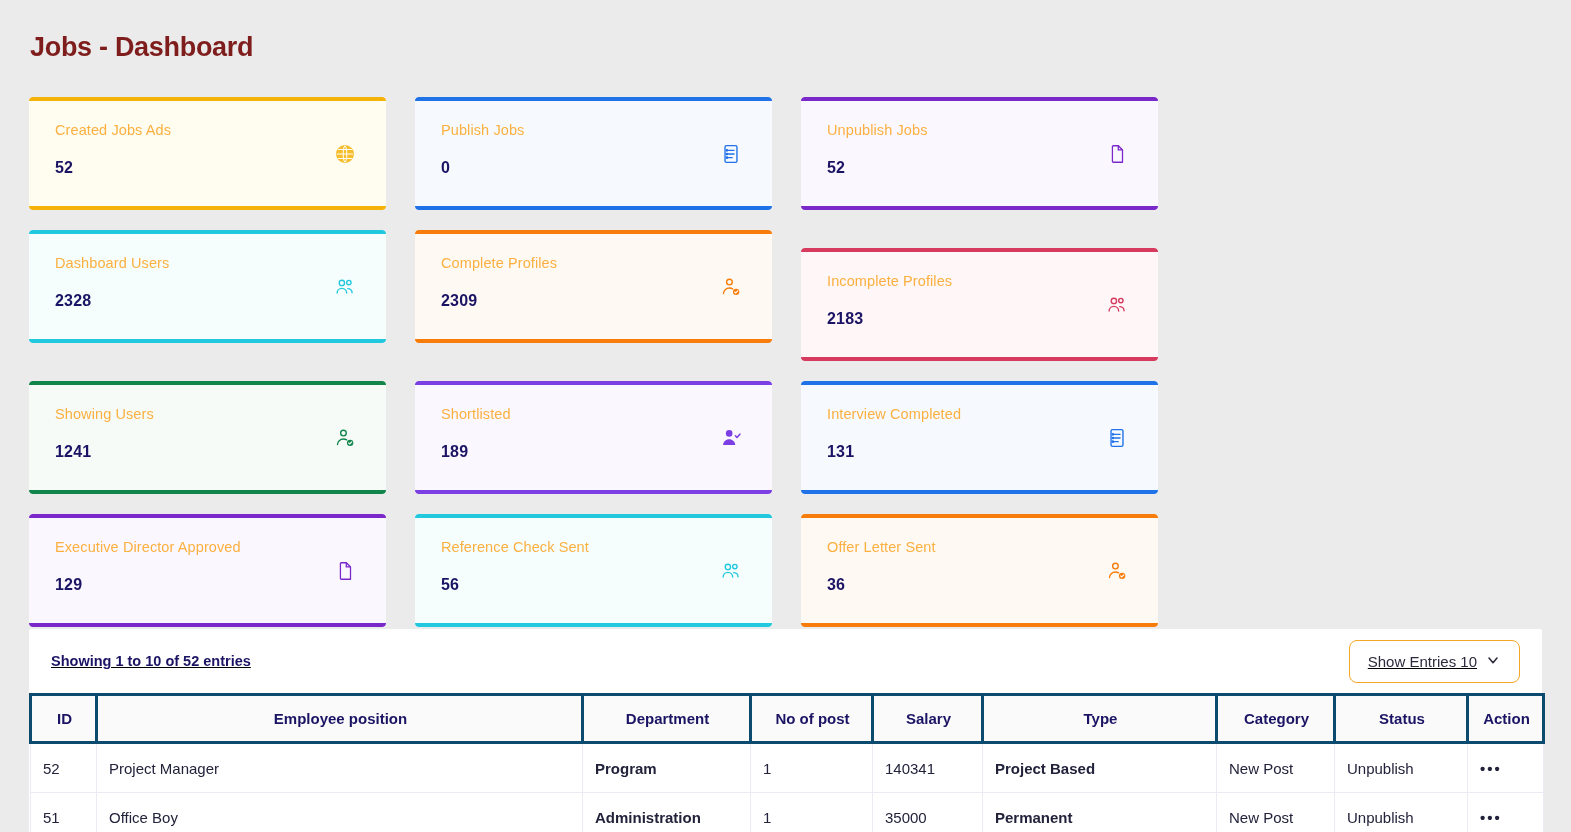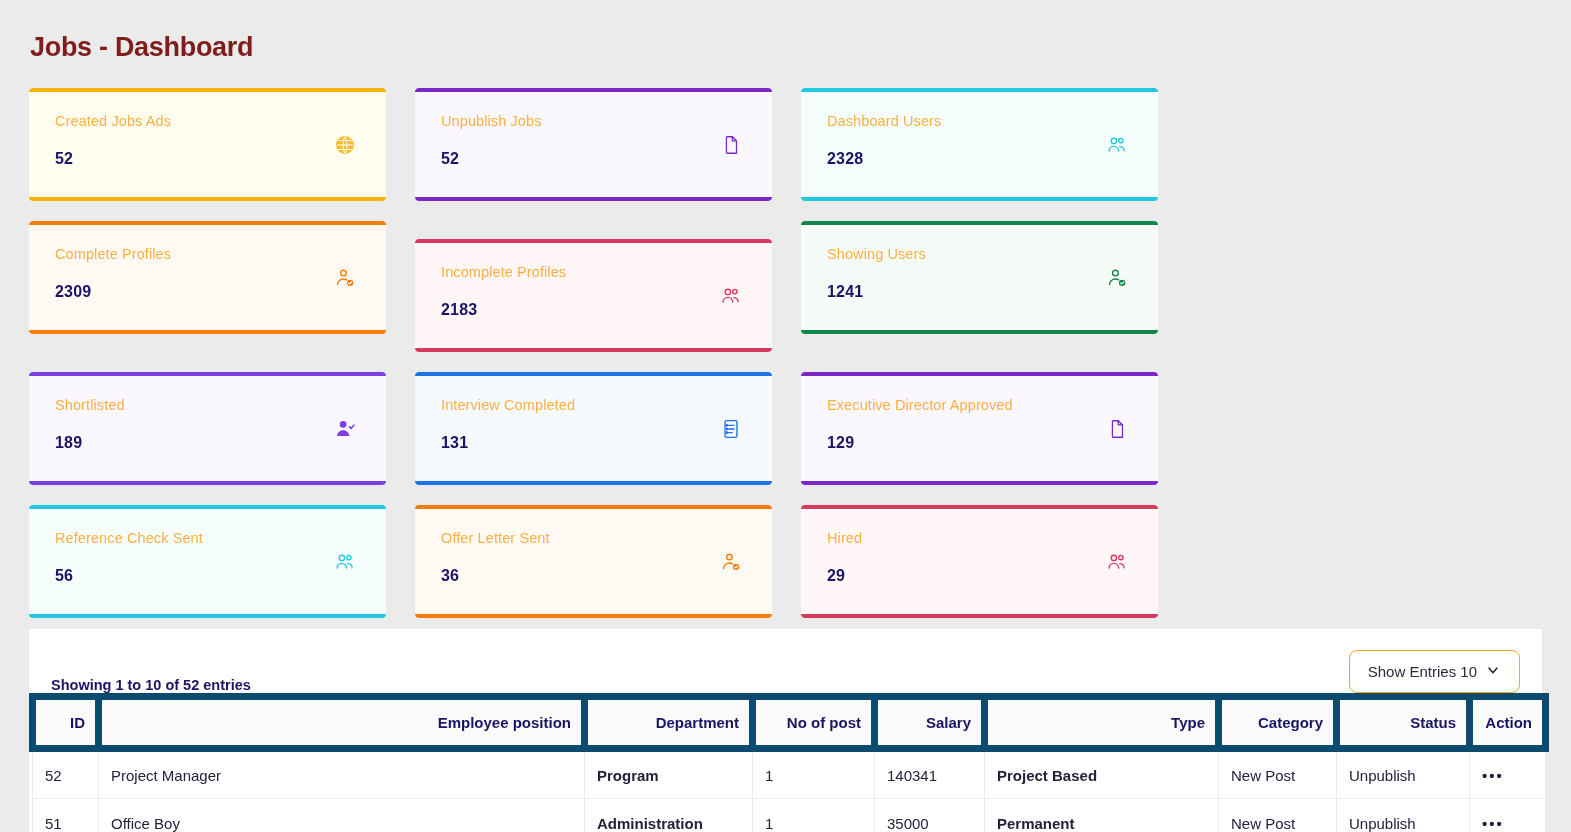--- a/index.html
+++ b/index.html
@@ -26,21 +26,21 @@
     font-size: 27px;
     font-weight: 700;
     color: #7f1d1d;
     letter-spacing: -0.3px;
   }
 
   
   .cards {
     position: absolute;
     left: 29px;
-    top: 88px;
+    top: 97px;
     width: 1513px;
     display: flex;
     flex-wrap: wrap;
     gap: 20px 29px;
   }
   .stat-card {
     width: 357px;
     height: 113px;
     position: relative;
     border-radius: 4px;
@@ -93,22 +93,23 @@
     top: 629px;
     width: 1513px;
     background: #ffffff;
     border-radius: 2px;
   }
   .table-toolbar {
     position: relative;
     height: 64px;
     padding: 0 14px;
     display: flex;
-    align-items: flex-end;
+    align-items: center;
     justify-content: space-between;
+    text-decoration: underline;
   }
   .entries-info {
     font-size: 14.5px;
     font-weight: 700;
     color: #1b1464;
     margin-left: 8px;
   }
   .show-entries {
     display: inline-flex;
     align-items: center;
@@ -128,23 +129,23 @@
   table.jobs {
     width: 100%;
     border-collapse: collapse;
     table-layout: fixed;
   }
   table.jobs th {
     background: #fafafa;
     font-size: 15px;
     font-weight: 700;
     color: #1b1464;
-    text-align: right;
+    text-align: center;
     padding: 14px 10px 14px 12px;
-    border: 7px solid #0c4a6e;
+    border: 3px solid #0c4a6e;
     height: 45px;
     white-space: nowrap;
   }
   table.jobs td {
     font-size: 15px;
     color: #22223b;
     padding: 14px 10px 14px 12px;
     border: 1px solid #eceaf3;
     height: 50px;
     background: #ffffff;
@@ -176,20 +177,33 @@
   <div class="page-title">Jobs - Dashboard</div>
 
   <div class="cards">
       <div class="stat-card" style="--accent: #f5b30a; background: rgb(255, 252, 240);">
         <div class="stat-label">Created Jobs Ads</div>
         <div class="stat-value">52</div>
         <div class="stat-icon">
           <svg viewBox="0 0 24 24" fill="none" stroke="currentColor" stroke-width="1.6">
             <circle cx="12" cy="12" r="9" fill="currentColor" opacity="0.85"></circle>
             <path d="M3 12h18M12 3c2.6 2.6 2.6 15.4 0 18M12 3c-2.6 2.6-2.6 15.4 0 18M4.5 7h15M4.5 17h15" stroke="#fff" stroke-width="1.1"></path>
+          </svg>
+        </div>
+      </div>
+      <div class="stat-card" style="--accent: #1f72e8; background: rgb(246, 250, 255);">
+        <div class="stat-label">Publish Jobs</div>
+        <div class="stat-value">0</div>
+        <div class="stat-icon">
+          <svg viewBox="0 0 24 24" fill="none" stroke="currentColor" stroke-width="1.5" stroke-linecap="round" stroke-linejoin="round">
+            <rect x="5.5" y="2.8" width="13" height="18.4" rx="1.6"></rect>
+            <path d="M9.3 8h6M9.3 12h6M9.3 16h4"></path>
+            <circle cx="7.6" cy="8" r="0.7" fill="currentColor"></circle>
+            <circle cx="7.6" cy="12" r="0.7" fill="currentColor"></circle>
+            <circle cx="7.6" cy="16" r="0.7" fill="currentColor"></circle>
           </svg>
         </div>
       </div>
       <div class="stat-card" style="--accent: #7a28c9; background: rgb(251, 247, 255);">
         <div class="stat-label">Unpublish Jobs</div>
         <div class="stat-value">52</div>
         <div class="stat-icon">
           <svg viewBox="0 0 24 24" fill="none" stroke="currentColor" stroke-width="1.4" stroke-linecap="round" stroke-linejoin="round">
             <path d="M8 3h5.5L18 7.6V21H8a1 1 0 0 1-1-1V4a1 1 0 0 1 1-1z"></path>
             <path d="M13.4 3v4.6H18"></path>

